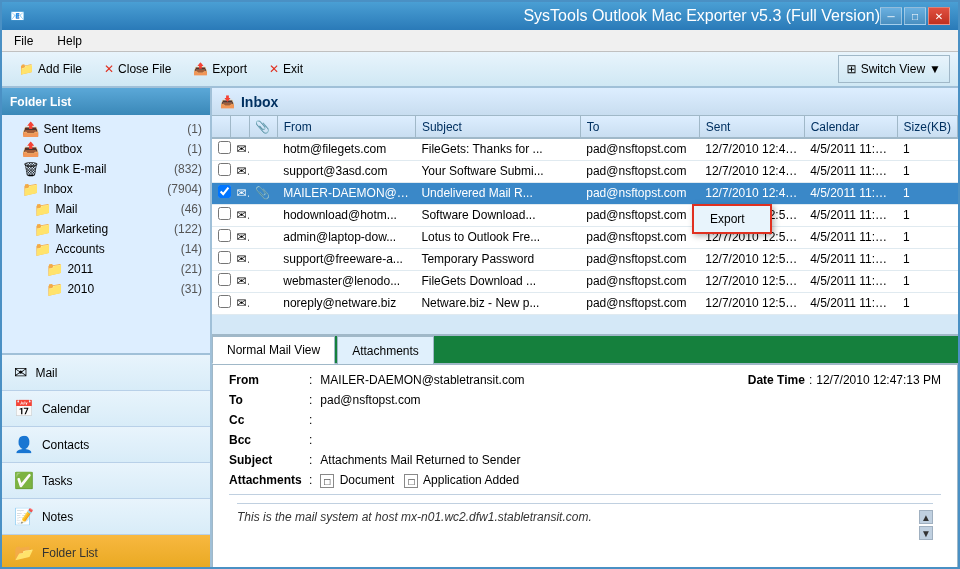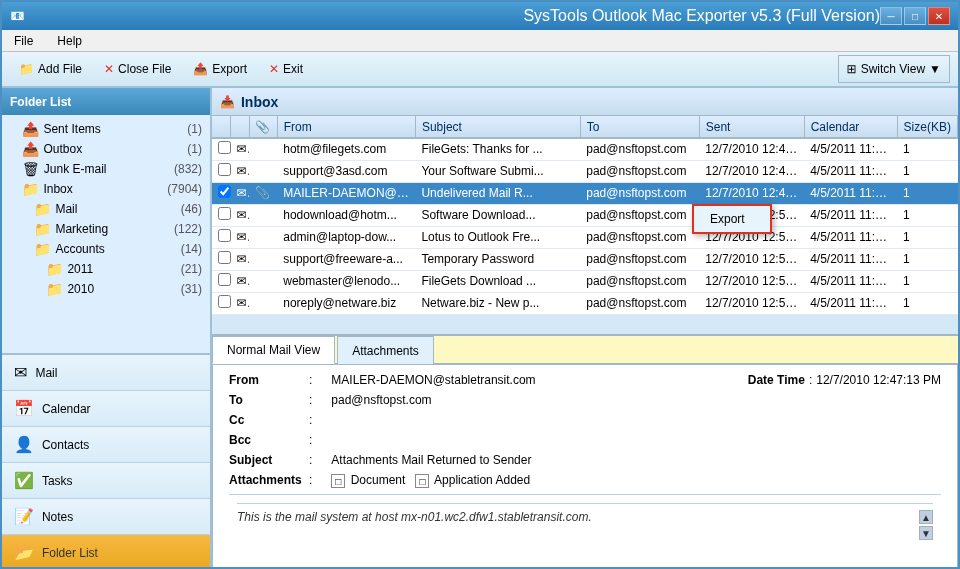--- a/index.html
+++ b/index.html
@@ -198,21 +198,21 @@
     
     #preview-area {
       flex: 1;
       display: flex;
       flex-direction: column;
       overflow: hidden;
     }
     #preview-tabs {
       display: flex;
       border-bottom: 1px solid #a0b8c8;
-      background: #fef9c3;
+      background: #15803d;
       height: 28px;
     }
     .preview-tab {
       padding: 4px 14px;
       cursor: pointer;
       border: 1px solid #a0b8c8;
       border-bottom: none;
       background: #e0f0fc;
       margin-right: 2px;
       height: 28px;
@@ -235,21 +235,21 @@
       display: flex;
       margin-bottom: 6px;
       align-items: flex-start;
     }
     .preview-label {
       font-weight: bold;
       width: 80px;
       flex-shrink: 0;
     }
     .preview-colon { margin-right: 8px; }
-    .preview-value { flex: 1; margin-left: 11px; }
+    .preview-value { flex: 1; }
 
     #preview-body {
       flex: 1;
       padding: 8px;
       background: white;
       border-top: 1px solid #c0d0e0;
       font-size: 12px;
       color: #333;
     }
 

